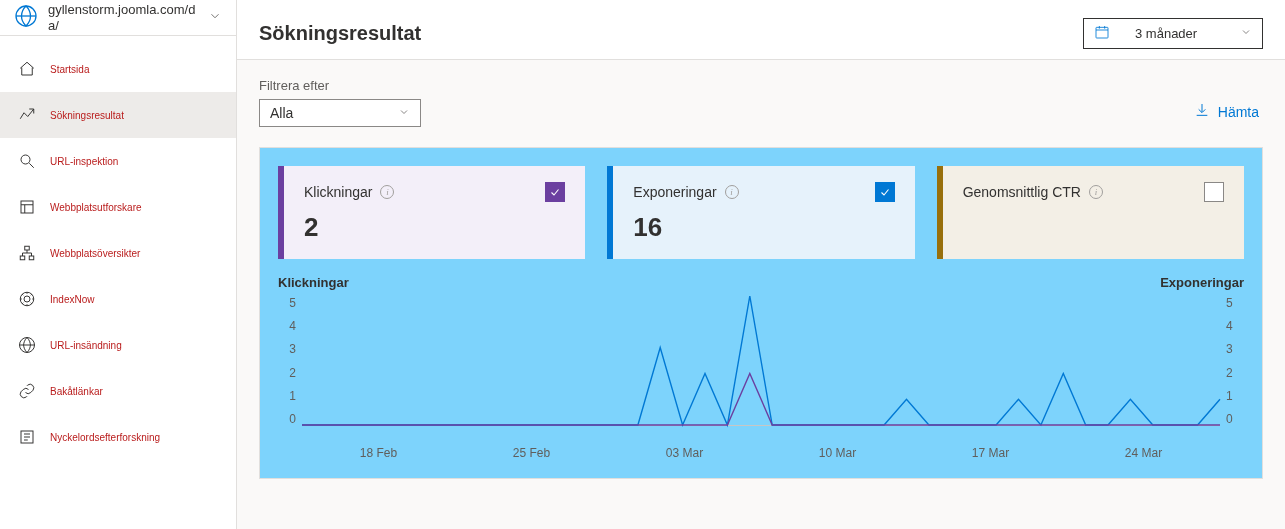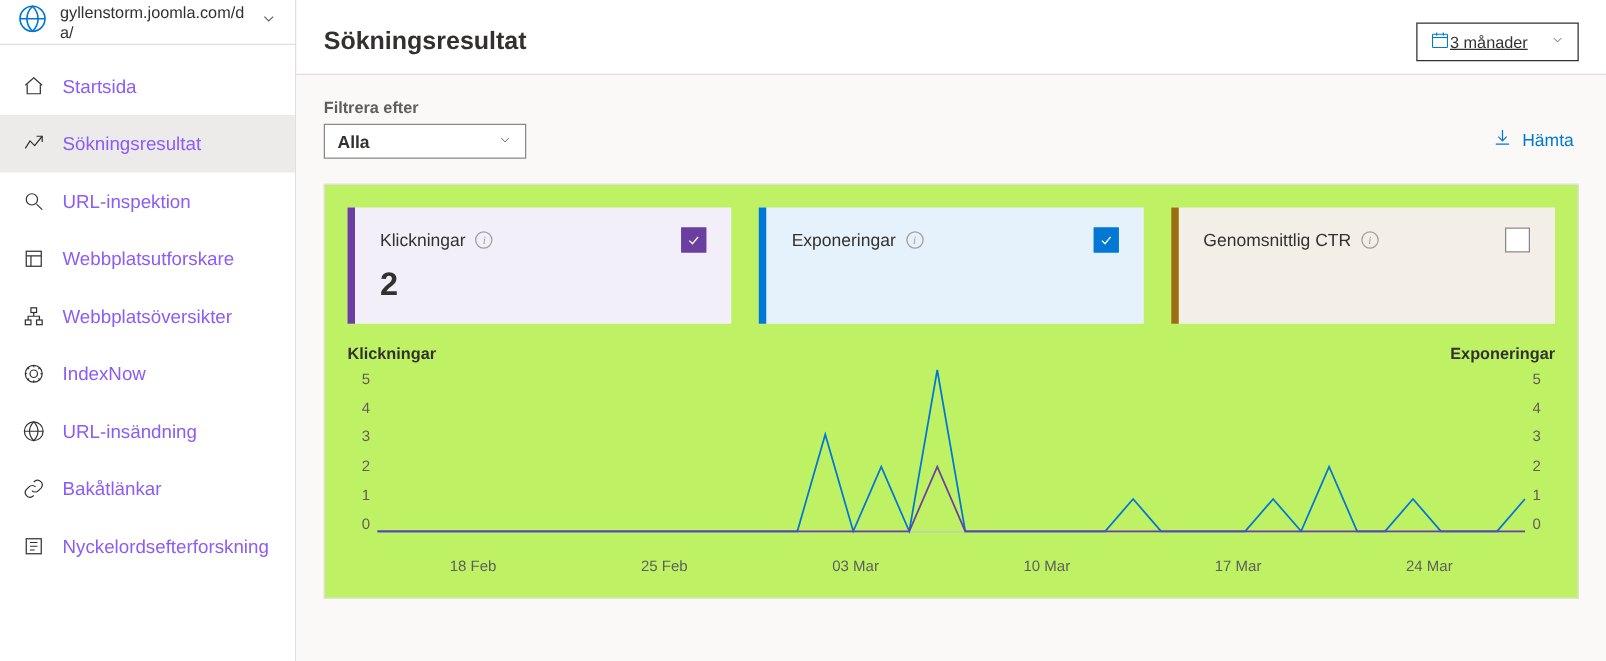--- a/index.html
+++ b/index.html
@@ -8,43 +8,43 @@
 
   
   .layout { display: flex; width: 100%; height: 100%; }
   .sidebar { width: 237px; border-right: 1px solid #e1dfdd; display: flex; flex-direction: column; }
   .site-selector { display: flex; align-items: center; gap: 10px; padding: 2px 14px; border-bottom: 1px solid #e1dfdd; cursor: pointer; }
   .site-selector .globe svg { width: 24px; height: 24px; stroke: #0078d4; fill: none; stroke-width: 1.3; }
   .site-selector .site-name { flex: 1; font-size: 13px; line-height: 1.2; color: #323130; word-break: break-all; }
   .site-selector .chevron svg { width: 14px; height: 14px; stroke: #605e5c; fill: none; stroke-width: 1.5; }
 
   .nav { padding-top: 10px; }
-  .nav-item { display: flex; align-items: center; gap: 14px; padding: 14px 18px; font-size: 15px; color: #8b5cf6; cursor: pointer; }
+  .nav-item { display: flex; align-items: center; gap: 14px; padding: 14px 18px; font-size: 10px; color: #b91c1c; cursor: pointer; }
   .nav-item.active { background: #edebe9; }
   .nav-item .nav-icon { width: 18px; height: 18px; display: flex; align-items: center; justify-content: center; }
   .nav-item .nav-icon svg { width: 18px; height: 18px; stroke: #323130; fill: none; stroke-width: 1.3; }
 
   .main { flex: 1; display: flex; flex-direction: column; min-width: 0; }
   .titlebar { display: flex; align-items: center; justify-content: space-between; padding: 18px 22px 10px 22px; border-bottom: 1px solid #e1dfdd; }
   .page-title { font-size: 20px; font-weight: 600; }
-  .range-select { display: flex; align-items: center; gap: 0; border: 1px solid #323130; padding: 5px 10px; font-size: 13px; cursor: pointer; text-decoration: underline; }
+  .range-select { display: flex; align-items: center; gap: 25px; border: 1px solid #323130; padding: 5px 10px; font-size: 13px; cursor: pointer; }
   .range-select .cal svg { width: 16px; height: 16px; stroke: #0078d4; fill: none; stroke-width: 1.3; }
   .range-select .range-label { min-width: 80px; }
   .range-select .chev svg { width: 12px; height: 12px; stroke: #605e5c; fill: none; stroke-width: 1.5; }
 
   .content { flex: 1; background: #faf9f8; padding: 18px 22px; overflow: hidden; }
   .filter-row { display: flex; align-items: flex-end; justify-content: space-between; margin-bottom: 20px; }
-  .filter-block { display: flex; flex-direction: column; gap: 6px; font-weight: bold; }
+  .filter-block { display: flex; flex-direction: column; gap: 6px; }
   .filter-label { font-size: 13px; color: #605e5c; }
   .filter-select { width: 162px; border: 1px solid #8a8886; background: #fff; padding: 5px 10px; font-size: 14px; display: flex; justify-content: space-between; align-items: center; cursor: pointer; }
   .filter-select .fchev svg { width: 12px; height: 12px; stroke: #605e5c; fill: none; stroke-width: 1.5; }
   .download-btn { display: flex; align-items: center; gap: 8px; font-size: 14px; color: #0078d4; background: none; border: none; cursor: pointer; padding: 6px 4px; }
   .download-btn svg { width: 16px; height: 16px; stroke: #0078d4; fill: none; stroke-width: 1.5; }
 
-  .card { background: #bef264; border: 1px solid #e1dfdd; padding: 18px; }
+  .card { background: #7dd3fc; border: 1px solid #e1dfdd; padding: 18px; }
 
   .metrics-row { display: flex; gap: 22px; margin-bottom: 16px; }
   .metric {
     flex: 1; padding: 16px 20px; border-left: 6px solid transparent;
     display: flex; flex-direction: column; gap: 10px; position: relative;
     cursor: pointer;
   }
   .metric.purple { background: #f3eff9; border-left-color: #6b3fa0; }
   .metric.blue   { background: #e6f2fb; border-left-color: #0078d4; }
   .metric.tan    { background: #f3efe6; border-left-color: #986f0b; gap: 31px; }
@@ -246,20 +246,21 @@
               <div class="metric-title-wrap">
                 <span class="metric-title">Exponeringar</span>
                 <span class="info-icon">i</span>
               </div>
               <span class="checkbox checked blue-chk">
                 <svg viewBox="0 0 24 24">
                     <polyline points="5 13 10 18 19 7"></polyline>
                   </svg>
               </span>
             </div>
+            <div class="metric-value">16</div>
           </div>
 
           <div class="metric tan">
             <div class="metric-head">
               <div class="metric-title-wrap">
                 <span class="metric-title">Genomsnittlig CTR</span>
                 <span class="info-icon">i</span>
               </div>
               <span class="checkbox">
                 

